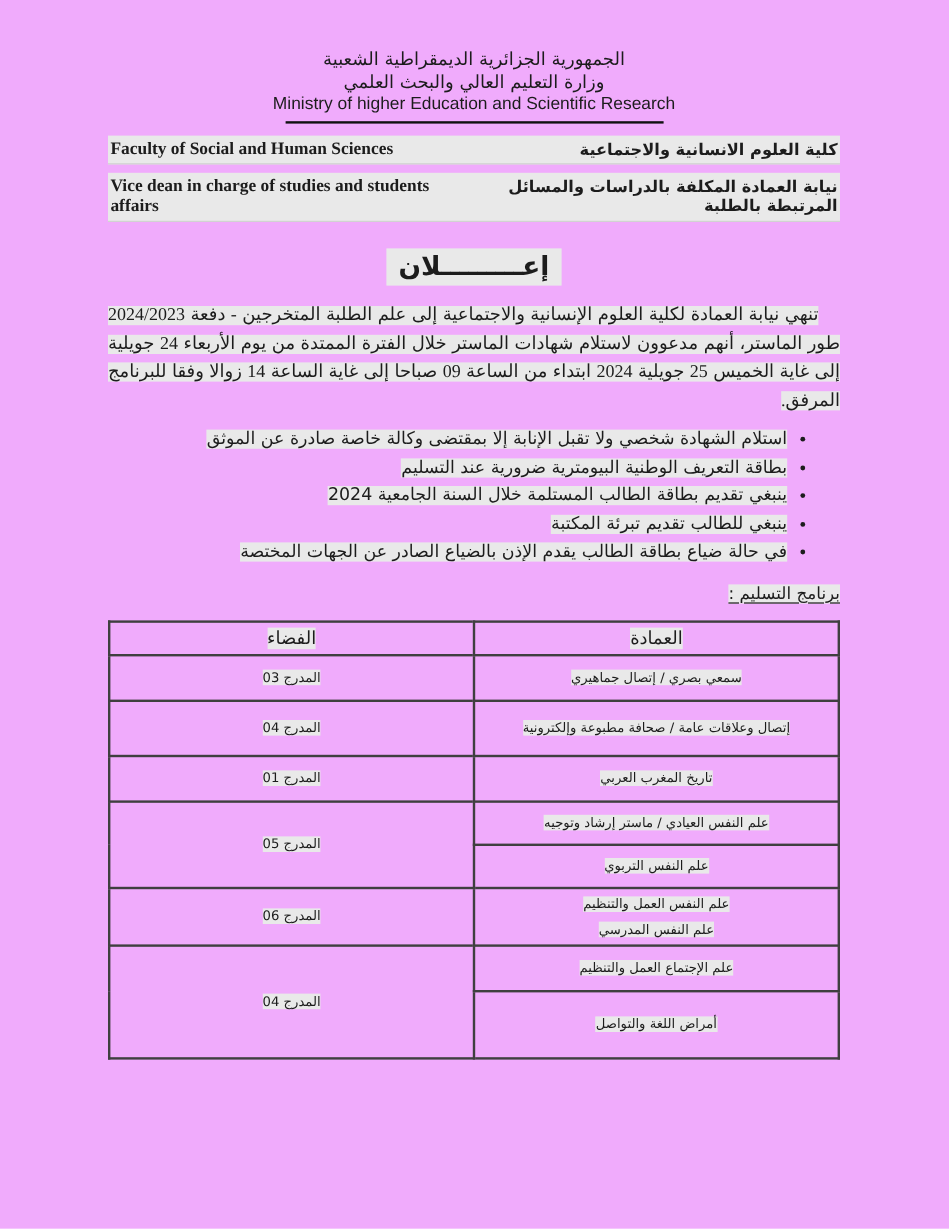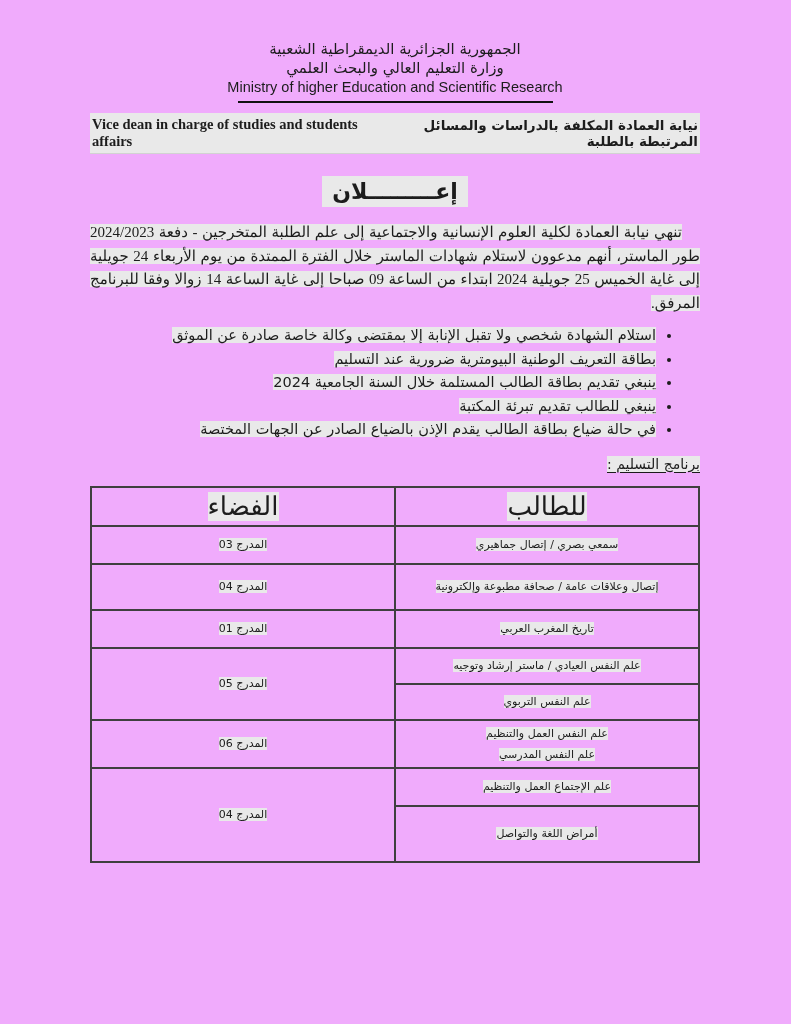--- a/index.html
+++ b/index.html
@@ -67,39 +67,43 @@
     width: 100%;
     margin-top: 11px;
     border-collapse: collapse;
   }
   table.sched td {
     border: 2px solid #3f3f3f;
     text-align: center; vertical-align: middle;
     font-size: 11px;
     padding: 2px 6px;
   }
-  table.sched td.th { font-size: 26px; height: 39px; font-family: Liberation Serif, serif; }
+  table.sched td.th { font-size: 15px; height: 28px; }
   .h38 { height: 38px; }
   .h46 { height: 46px; }
   .h36 { height: 36px; }
   .h56 { height: 56px; }
   .two-line { white-space: pre-line; line-height: 21px; }
 </style>
 </head>
 <body>
 
 <div class="page">
 
   <div class="letterhead">
     <div class="lh-ar">الجمهورية الجزائرية الديمقراطية الشعبية</div>
     <div class="lh-ar">وزارة التعليم العالي والبحث العلمي</div>
     <div class="lh-en">Ministry of higher Education and Scientific Research</div>
     <div class="lh-rule"></div>
   </div>
 
+  <div class="org-row">
+    <span class="org-en">Faculty of Social and Human Sciences</span>
+    <span class="org-ar">كلية العلوم الانسانية والاجتماعية</span>
+  </div>
   <div class="org-row">
     <span class="org-en">Vice dean in charge of studies and students affairs</span>
     <span class="org-ar">نيابة العمادة المكلفة بالدراسات والمسائل المرتبطة بالطلبة</span>
   </div>
 
   <div class="title-wrap">
     <span class="title-text">إعـــــــــلان</span>
   </div>
 
   <p class="para"><span class="hl">تنهي نيابة العمادة لكلية العلوم الإنسانية والاجتماعية إلى علم الطلبة المتخرجين - دفعة 2024/2023 طور الماستر، أنهم مدعوون لاستلام شهادات الماستر خلال الفترة الممتدة من يوم الأربعاء 24 جويلية إلى غاية الخميس 25 جويلية 2024 ابتداء من الساعة 09 صباحا إلى غاية الساعة 14 زوالا وفقا للبرنامج المرفق.</span></p>
@@ -112,21 +116,21 @@
     <li><span class="hl">في حالة ضياع بطاقة الطالب يقدم الإذن بالضياع الصادر عن الجهات المختصة</span></li>
   </ul>
 
   <div class="sched-label">
     <span class="hl">برنامج التسليم :</span>
   </div>
 
   <table class="sched">
     <tbody>
       <tr>
-        <td class="th" style="width:50%;"><span class="hl">للطالب</span></td>
+        <td class="th" style="width:50%;"><span class="hl">العمادة</span></td>
         <td class="th" style="width:50%;"><span class="hl">الفضاء</span></td>
       </tr>
       <tr class="h38">
         <td><span class="hl">سمعي بصري / إتصال جماهيري</span></td>
         <td><span class="hl">المدرج 03</span></td>
       </tr>
       <tr class="h46">
         <td><span class="hl">إتصال وعلاقات عامة / صحافة مطبوعة وإلكترونية</span></td>
         <td><span class="hl">المدرج 04</span></td>
       </tr>

